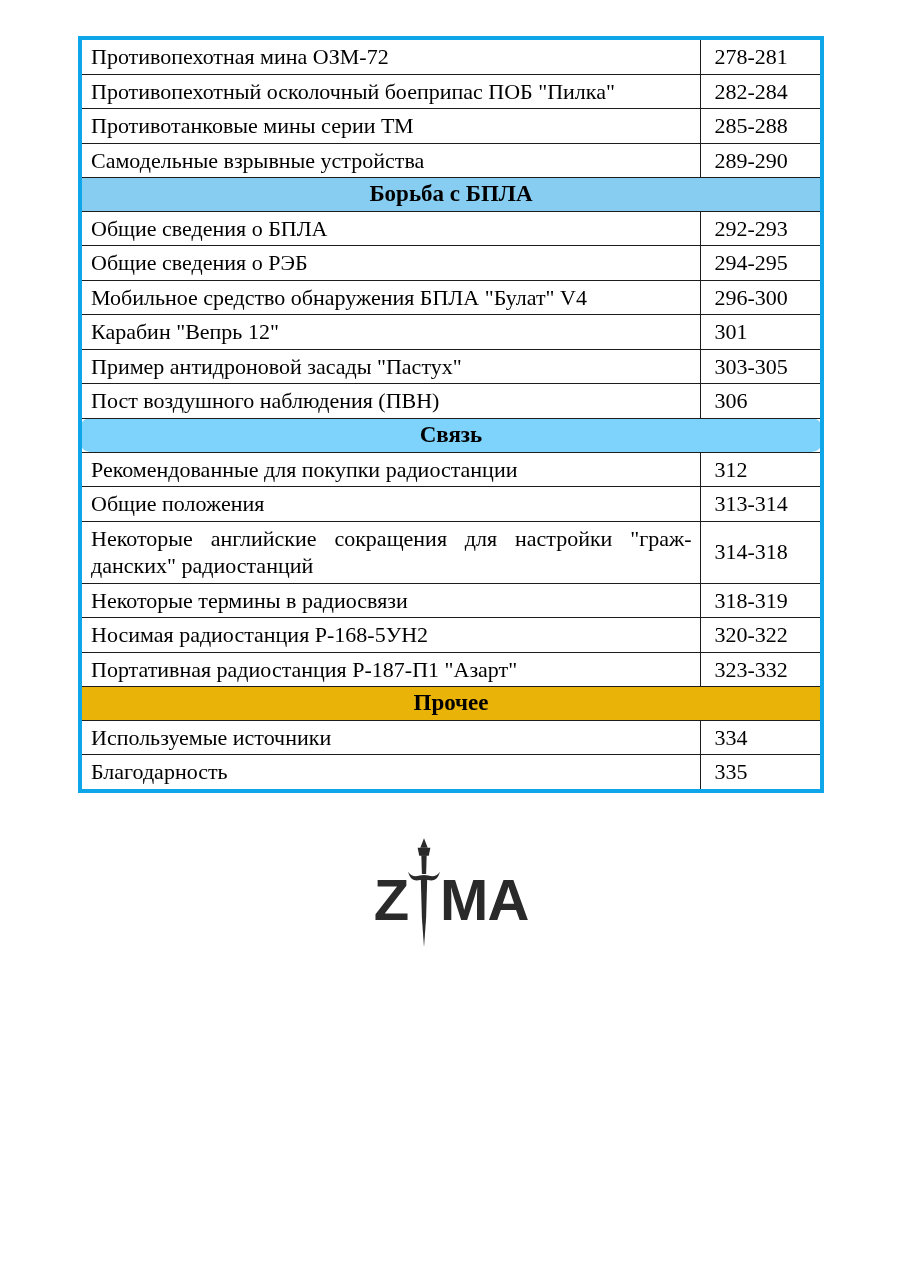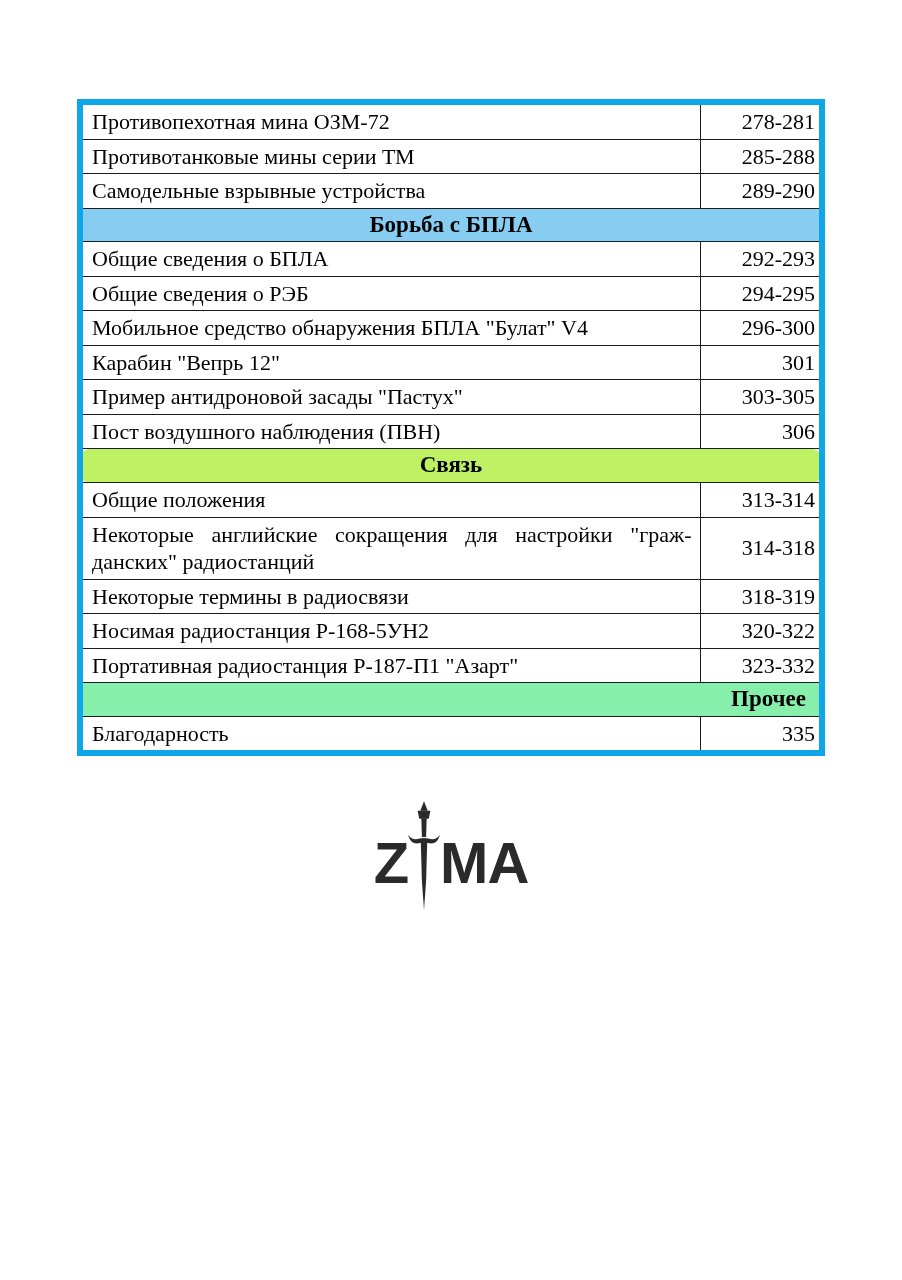--- a/index.html
+++ b/index.html
@@ -10,45 +10,45 @@
     font-family: "Liberation Serif", serif;
     overflow: hidden;
   }
   .page {
     position: relative;
     width: 902px; height: 1280px;
     background: #ffffff;
   }
   table.toc {
     width: 744px;
-    margin: 99px auto 0 auto;
+    margin: 36px auto 0 auto;
     border-collapse: collapse;
     table-layout: fixed;
-    border: 6px solid #0ea5e9;
+    border: 4px solid #0ea5e9;
   }
   col.c-title { width: 620px; }
   col.c-pages { width: 122px; }
   td {
     border: 1px solid #1c1c1c;
     font-size: 22px;
     line-height: 1.25;
     color: #000000;
     vertical-align: middle;
   }
   td.title-cell {
     height: 34px;
     padding: 3px 8px 3px 9px;
     text-align: justify;
     hyphens: manual;
     overflow-wrap: break-word;
   }
   td.pages-cell {
     height: 34px;
     padding: 3px 4px 3px 14px;
-    text-align: right;
+    text-align: left;
     white-space: nowrap;
   }
   td.section-cell {
     height: 31px;
     padding: 2px 13px;
     text-align: center;
     font-weight: bold;
     font-size: 23px;
   }
   .logo {
@@ -79,20 +79,24 @@
     <colgroup>
       <col class="c-title">
       <col class="c-pages">
     </colgroup>
     <tbody>
   <tr>
     <td class="title-cell">Противопехотная мина ОЗМ-72</td>
     <td class="pages-cell">278-281</td>
   </tr>
 
+  <tr>
+    <td class="title-cell">Противопехотный осколочный боеприпас ПОБ "Пилка"</td>
+    <td class="pages-cell">282-284</td>
+  </tr>
 
   <tr>
     <td class="title-cell">Противотанковые мины серии ТМ</td>
     <td class="pages-cell">285-288</td>
   </tr>
 
   <tr>
     <td class="title-cell">Самодельные взрывные устройства</td>
     <td class="pages-cell">289-290</td>
   </tr>
@@ -127,23 +131,27 @@
     <td class="pages-cell">303-305</td>
   </tr>
 
   <tr>
     <td class="title-cell">Пост воздушного наблюдения (ПВН)</td>
     <td class="pages-cell">306</td>
   </tr>
 
 
   <tr>
-    <td class="section-cell" colspan="2" style="background: #bef264; border-radius: 10px;">Связь</td>
-  </tr>
-
+    <td class="section-cell" colspan="2" style="background: #7dd3fc; border-radius: 10px;">Связь</td>
+  </tr>
+
+  <tr>
+    <td class="title-cell">Рекомендованные для покупки радиостанции</td>
+    <td class="pages-cell">312</td>
+  </tr>
 
   <tr>
     <td class="title-cell">Общие положения</td>
     <td class="pages-cell">313-314</td>
   </tr>
 
   <tr>
     <td class="title-cell">Некоторые английские сокращения для настройки "граж­данских" радиостанций</td>
     <td class="pages-cell">314-318</td>
   </tr>
@@ -158,23 +166,27 @@
     <td class="pages-cell">320-322</td>
   </tr>
 
   <tr>
     <td class="title-cell">Портативная радиостанция Р-187-П1 "Азарт"</td>
     <td class="pages-cell">323-332</td>
   </tr>
 
 
   <tr>
-    <td class="section-cell" colspan="2" style="background: #86efac; text-align: right;">Прочее</td>
-  </tr>
-
+    <td class="section-cell" colspan="2" style="background: #eab308;">Прочее</td>
+  </tr>
+
+  <tr>
+    <td class="title-cell">Используемые источники</td>
+    <td class="pages-cell">334</td>
+  </tr>
 
   <tr>
     <td class="title-cell">Благодарность</td>
     <td class="pages-cell">335</td>
   </tr>
 </tbody>
   </table>
 
   <div class="logo">
     <span>Z</span>

